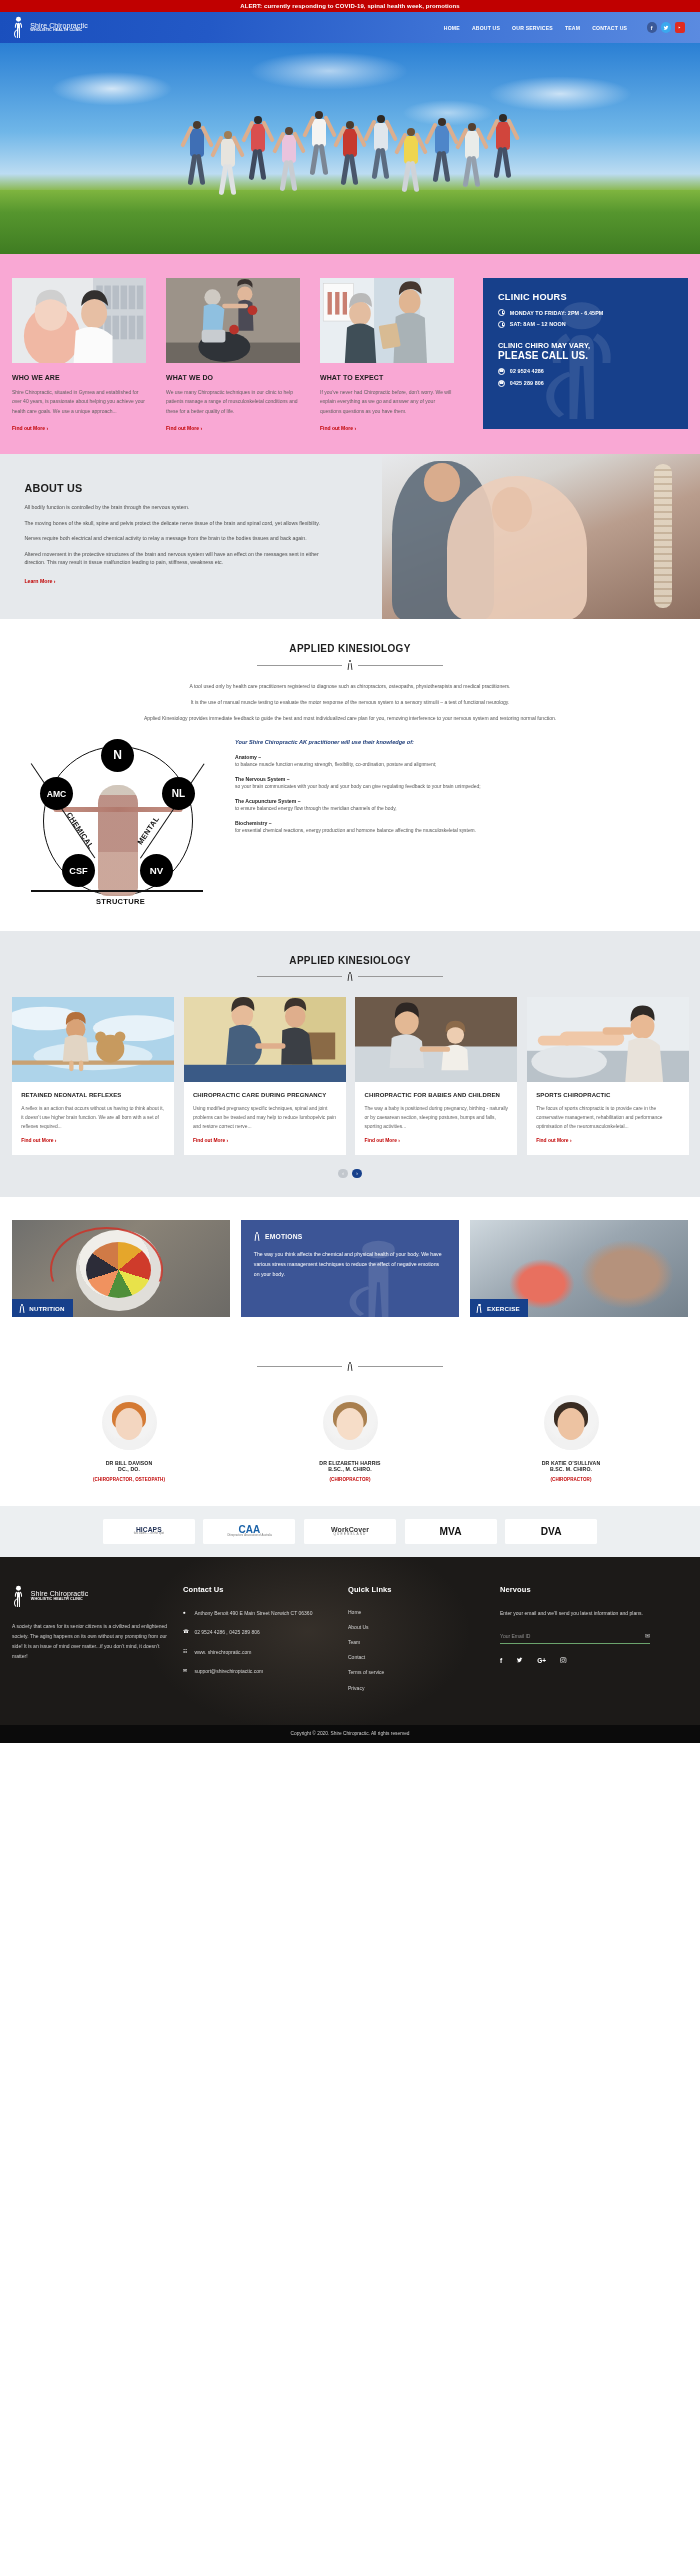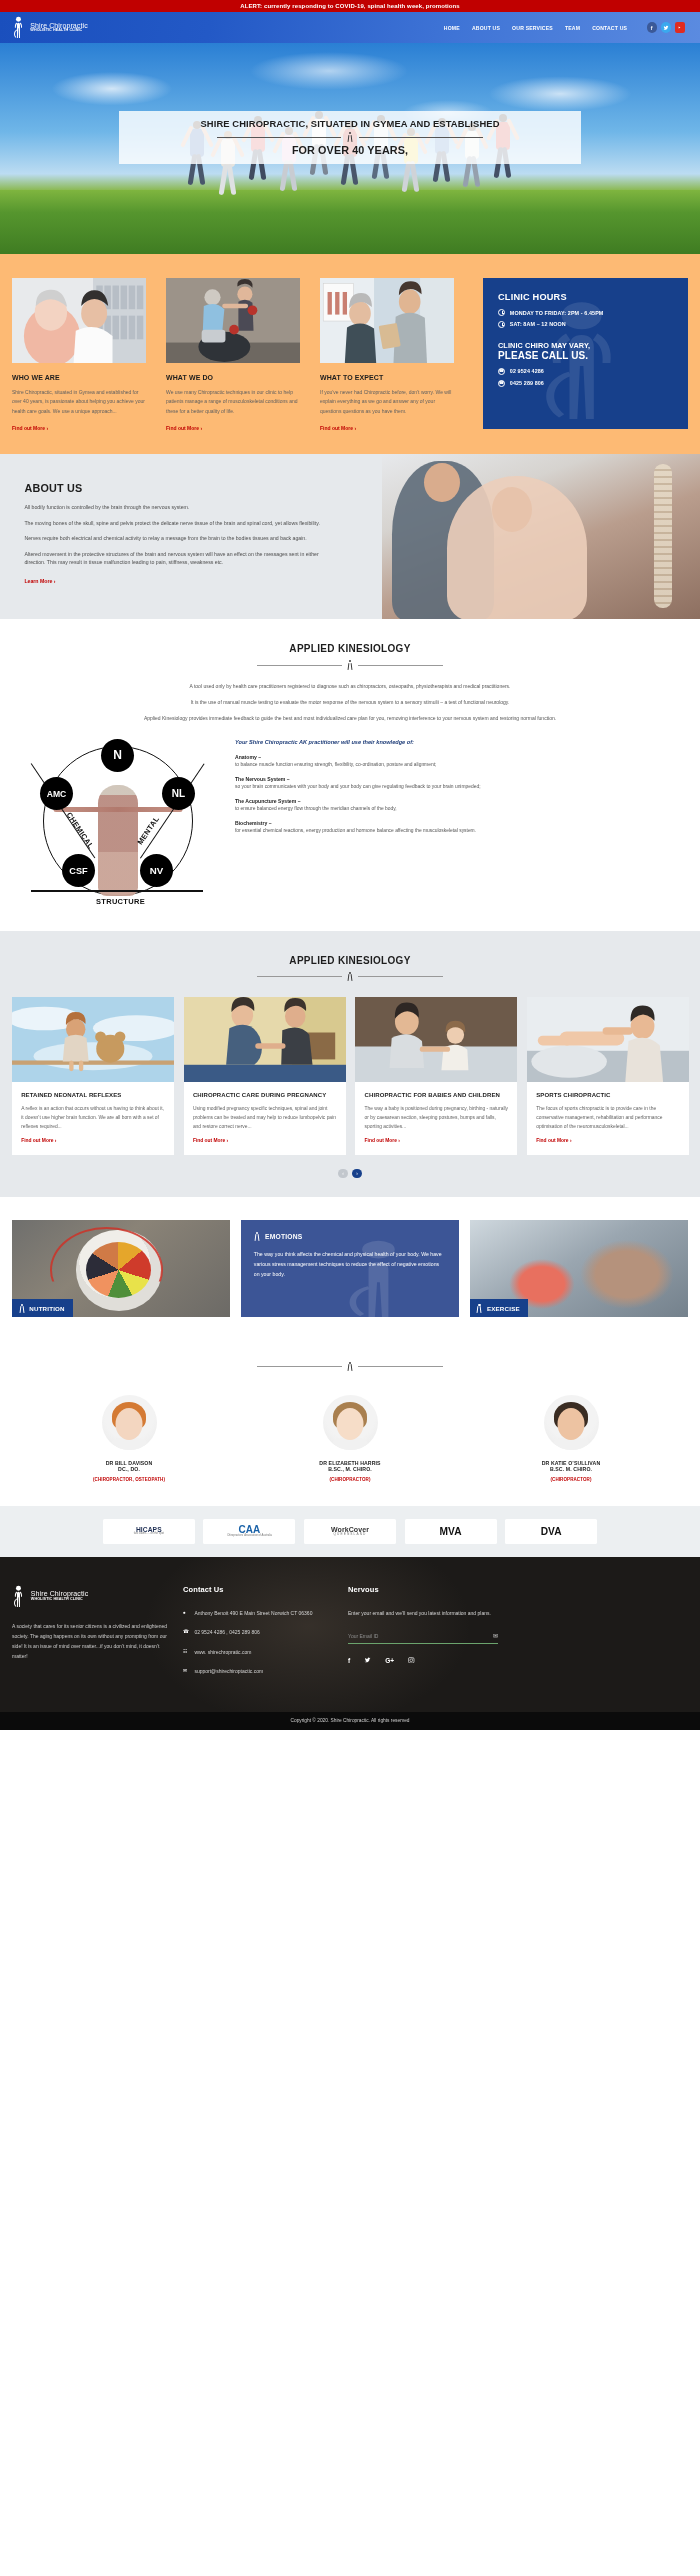--- a/index.html
+++ b/index.html
@@ -94,21 +94,21 @@
   }
 
   
   .glyph{display:inline-block;position:relative;width:7px;height:9.2px;}
   .glyph i{position:absolute;display:block;background:currentColor;}
   .glyph .gh{left:2.4px;top:0;width:2.2px;height:2.2px;border-radius:50%;}
   .glyph .gl{left:1.3px;top:2.4px;width:1.4px;height:6.5px;border-radius:1.1px;transform:rotate(7deg);}
   .glyph .gr{left:4.2px;top:2.4px;width:1.4px;height:6.5px;border-radius:1.1px;transform:rotate(-7deg);}
 
   
-  .cards-sec{padding:24px 0 22.6px;background:#fdba74;}
+  .cards-sec{padding:24px 0 22.6px;background:#f9a8d4;}
   .cards-row{width:676px;margin:0 auto;display:flex;gap:0;align-items:flex-start;}
   .card{width:134px;margin-right:20px;}
   .card .thumb{width:134px;height:85px;background:#cfd6dd;overflow:hidden;position:relative;}
   .card h3{font-size:7px;font-weight:800;color:#1d1d1d;margin:10.8px 0 7px;letter-spacing:0.1px;}
   .card p{font-size:5px;line-height:1.92;color:#5f5f5f;}
   .card .more{display:inline-block;margin-top:8px;color:#c00000;font-size:5px;font-weight:700;text-decoration:none;}
 
   .hours{
     width:205px;min-height:151px;background:#17408b;color:#fff;padding:14px 15px 16px;
     position:relative;overflow:hidden;margin-left:auto;
@@ -395,33 +395,20 @@
         </div>
       <div class="fig" style="height:88px">
           <div class="head" style="background:#2f2b28"></div>
           <div class="body" style="background:#d1453c"></div>
           <div class="armL"></div>
           <div class="armR"></div>
           <div class="legL" style="background:#445066"></div>
           <div class="legR" style="background:#445066"></div>
         </div>
     </div>
-    <div class="hero-caption">
-      <div class="l1">SHIRE CHIROPRACTIC, SITUATED IN GYMEA AND ESTABLISHED</div>
-      <div class="hero-div">
-        <span class="ln"></span>
-        <span class="glyph">
-            <i class="gh"></i>
-            <i class="gl"></i>
-            <i class="gr"></i>
-          </span>
-        <span class="ln"></span>
-      </div>
-      <div class="l2">FOR OVER 40 YEARS,</div>
-    </div>
   </div>
 
   <div class="cards-sec">
     <div class="cards-row">
 
       <div class="card">
         <div class="thumb">
           <svg viewBox="0 0 248 158" width="134" height="85" preserveAspectRatio="none">
             <rect width="248" height="158" fill="#e8eaec"></rect>
             <rect x="150" y="0" width="98" height="158" fill="#cfd4d9"></rect>
@@ -891,20 +878,29 @@
         <div class="frow">
           <span class="fi">☷</span>
           <span>www. shirechropratic.com</span>
         </div>
         <div class="frow">
           <span class="fi">✉</span>
           <span>support@shirechiroptactic.com</span>
         </div>
       </div>
 
+      <div class="fcol c3">
+        <h4>Quick Links</h4>
+        <a href="#" class="flink">Home</a>
+        <a href="#" class="flink">About Us</a>
+        <a href="#" class="flink">Team</a>
+        <a href="#" class="flink">Contact</a>
+        <a href="#" class="flink">Terms of service</a>
+        <a href="#" class="flink">Privacy</a>
+      </div>
 
       <div class="fcol c4">
         <h4>Nervous</h4>
         <p>Enter your email and we’ll send you latest information and plans.</p>
         <div class="subscribe">
           <input type="text" placeholder="Your Email ID" style="">
           <button class="send">✉</button>
         </div>
         <div class="fsocials">
           <span>f</span>

